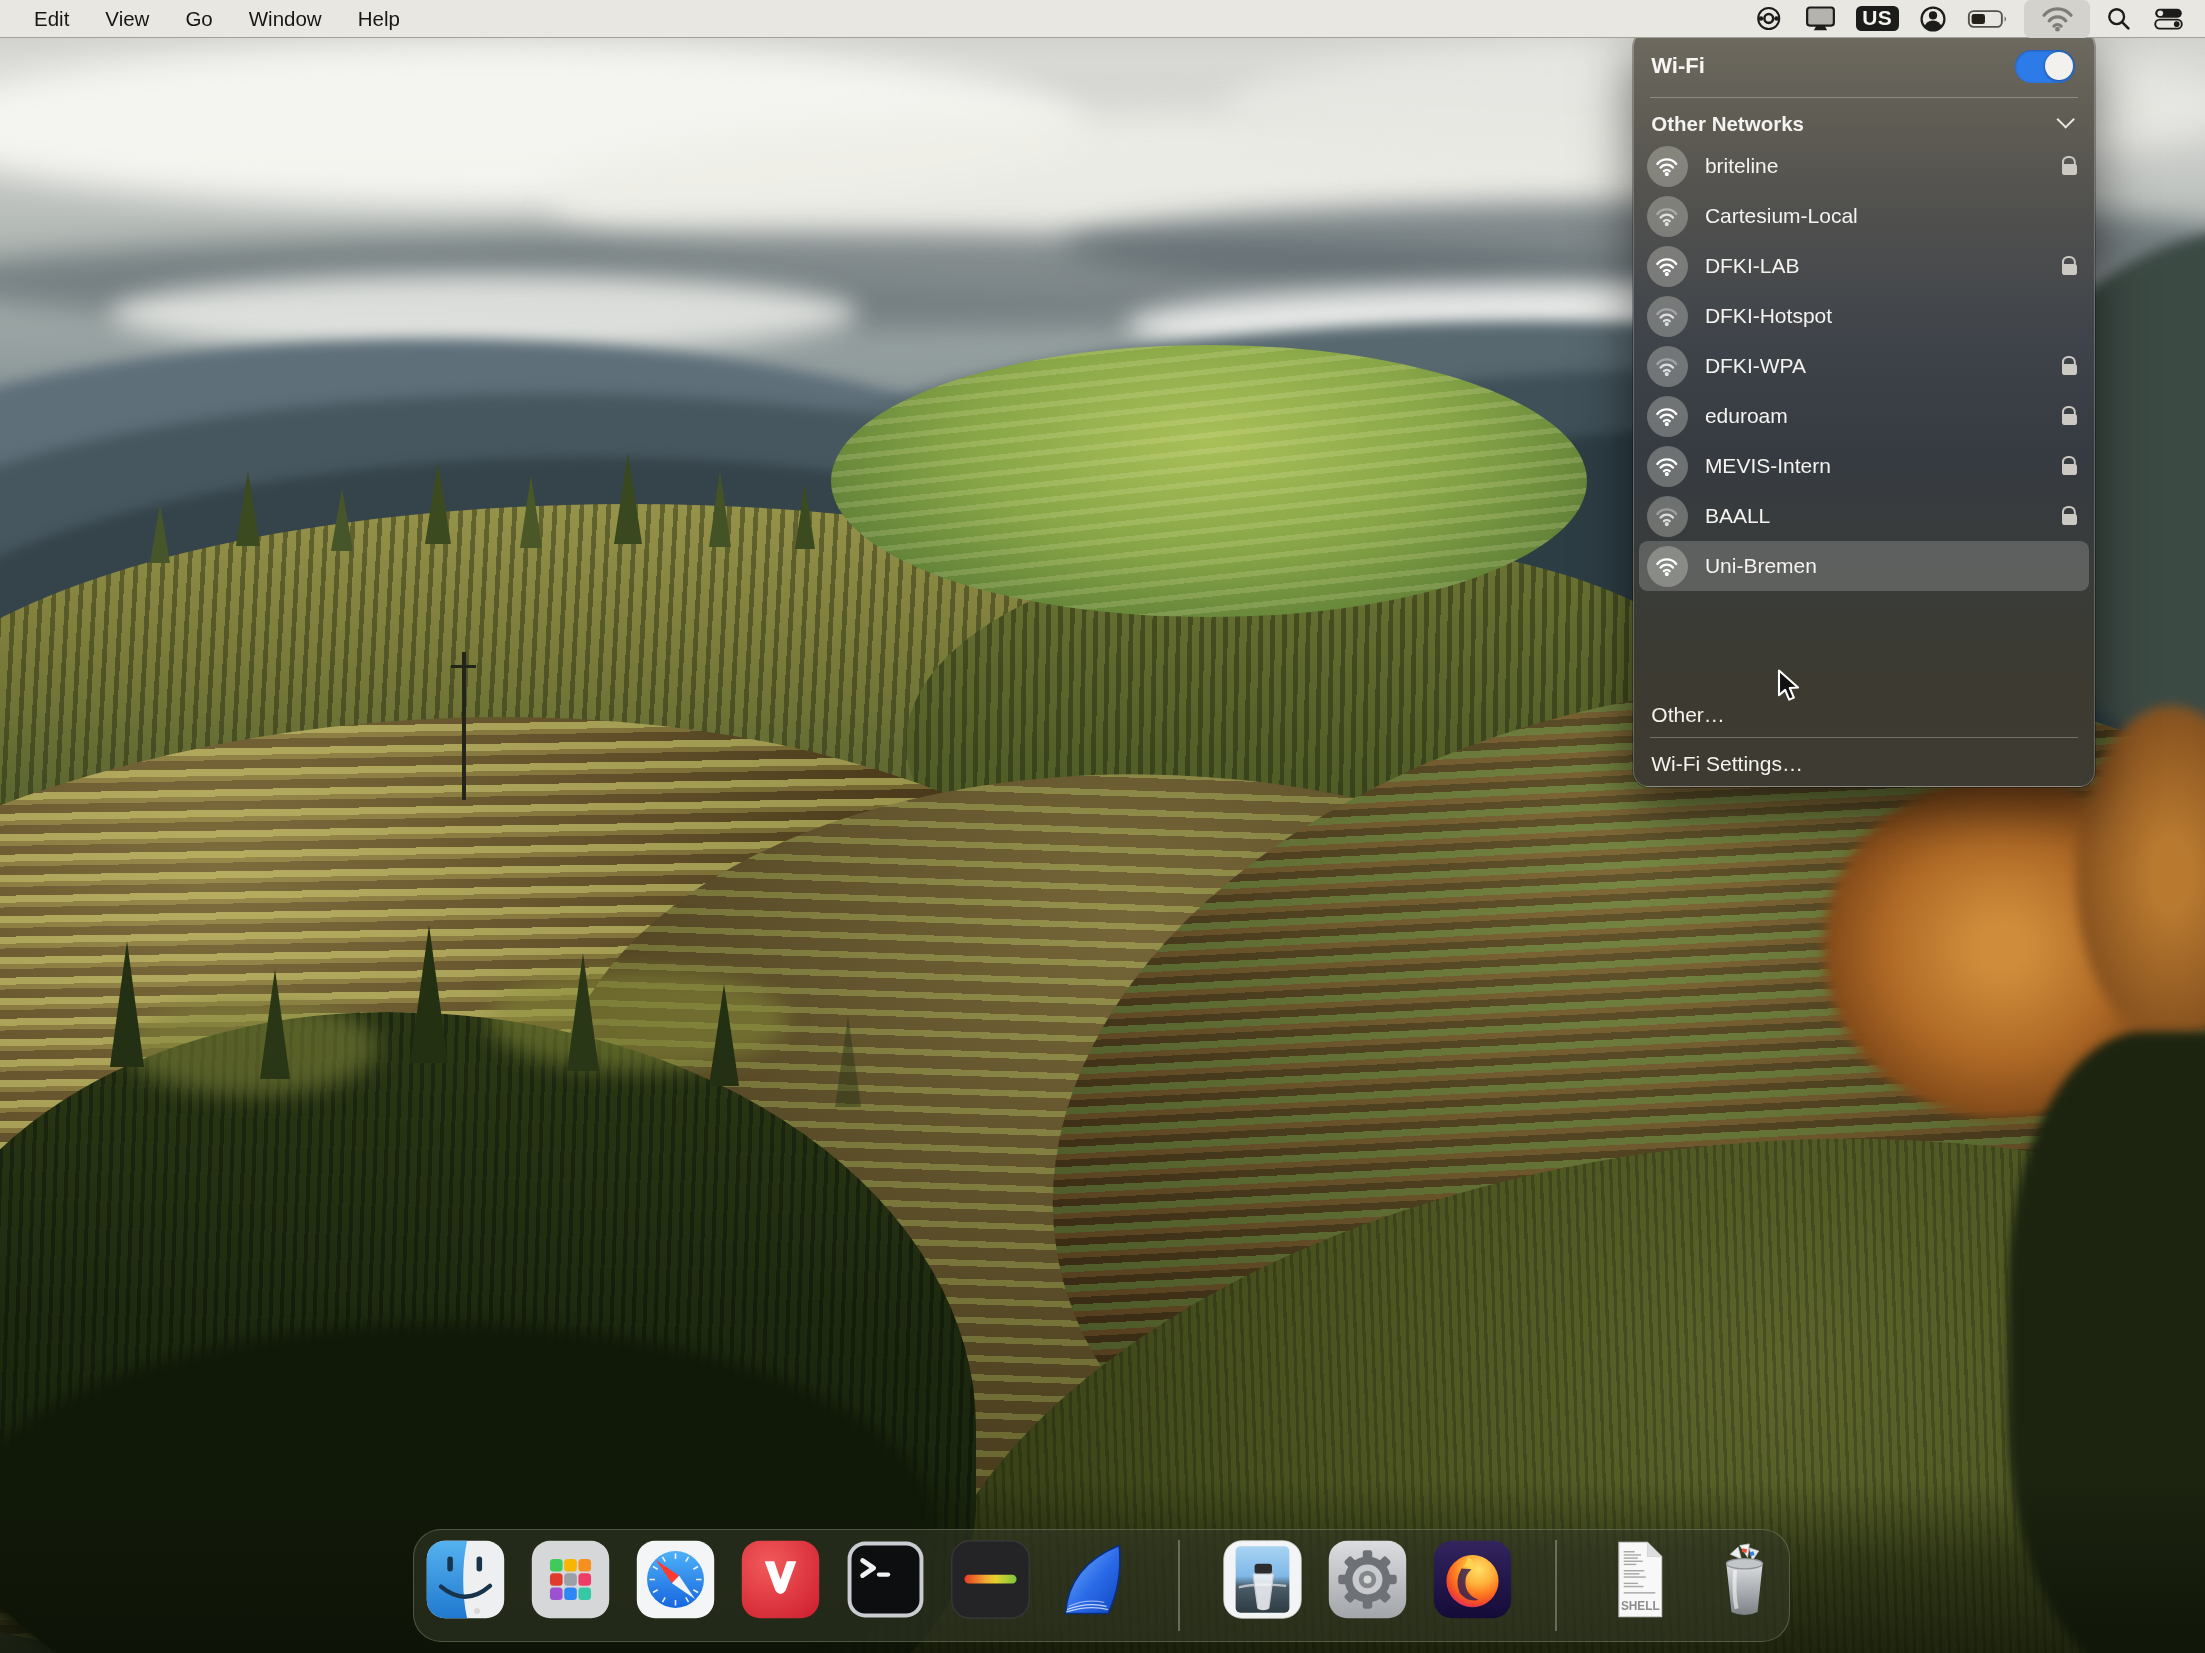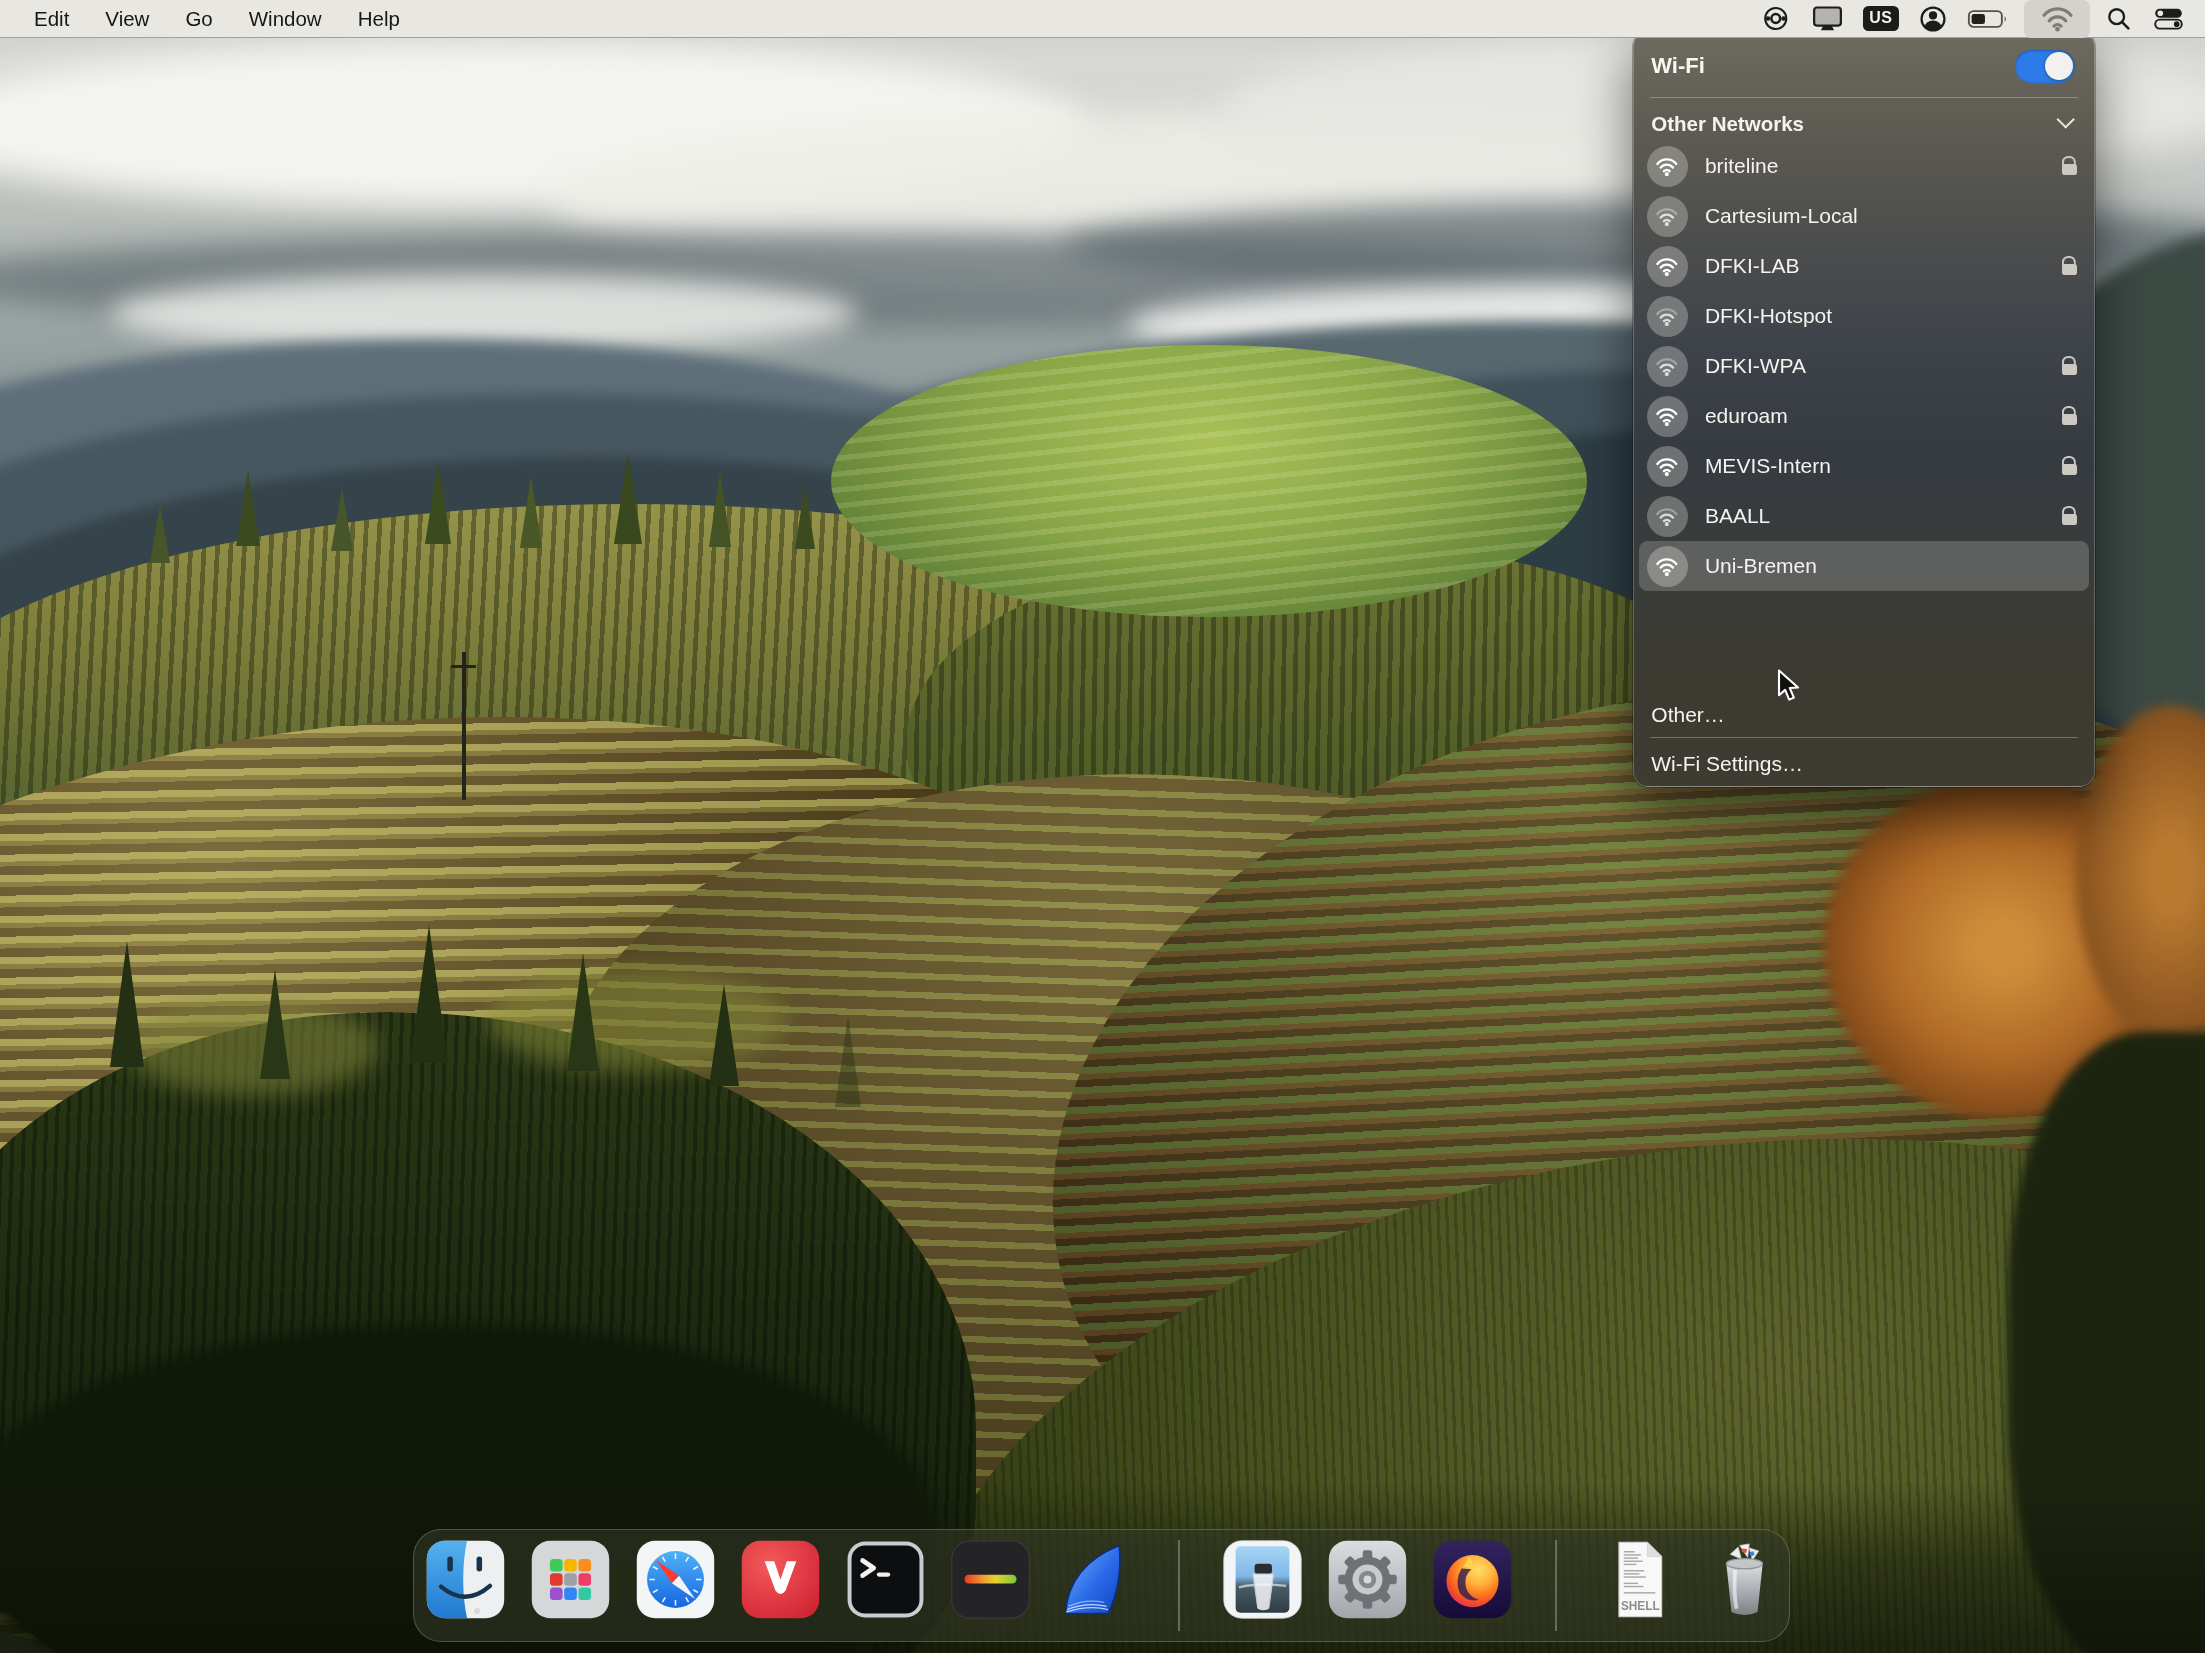--- a/index.html
+++ b/index.html
@@ -62,21 +62,21 @@
   .polebar { left:451px; top:665px; width:25px; height:3.2px; background:#23251a; }
   .tri { position:absolute; width:0; height:0; }
 
   
   .menubar { position:absolute; left:0; top:0; width:2205px; height:38px; background:#e9e7e2;
     border-bottom:0.8px solid rgba(55,55,48,.4); z-index:60; display:flex; align-items:center; justify-content:space-between; }
   .mb-left { display:flex; align-items:center; padding-left:16px; }
   .mb-item { font-size:20.5px; font-weight:500; color:#171716; padding:0 18px; line-height:37px; }
   .mb-right { display:flex; align-items:center; padding-right:11px; height:38px; }
   .st-item { display:flex; align-items:center; justify-content:center; margin:0 9.5px; height:38px; }
-  .us-badge { background:#1c1c1a; color:#f4f3ef; font-size:16px; font-weight:bold; border-radius:5.5px;
+  .us-badge { background:#1c1c1a; color:#f4f3ef; font-size:21px; font-weight:bold; border-radius:5.5px;
     padding:2.4px 6.3px; letter-spacing:0.4px; line-height:20.5px; }
   .st-wifi { background:#d4d2cc; border-radius:7px; padding:3.9px 15.8px; margin:0 4.7px; }
 
   
   .wifi-panel { position:absolute; left:1633px; top:31px; width:462px; height:756px; z-index:50;
     border-radius:15.8px; border:0.8px solid rgba(255,255,255,.22);
     box-shadow:0 0 0 0.8px rgba(0,0,0,.35), 0 20.5px 55px rgba(0,0,0,.55);
     background:linear-gradient(180deg,#6e6a60 0%,#605d54 11%,#50504e 24%,#3e434a 42%,#363b42 56%,#393c39 72%,#3c3a31 86%,#3d3b32 100%); }
   .wp-head { position:absolute; top:11px; left:17.3px; right:19px; height:46px; display:flex; align-items:center; justify-content:space-between; }
   .wp-title { font-size:22px; font-weight:bold; color:#f7f6f3; }

